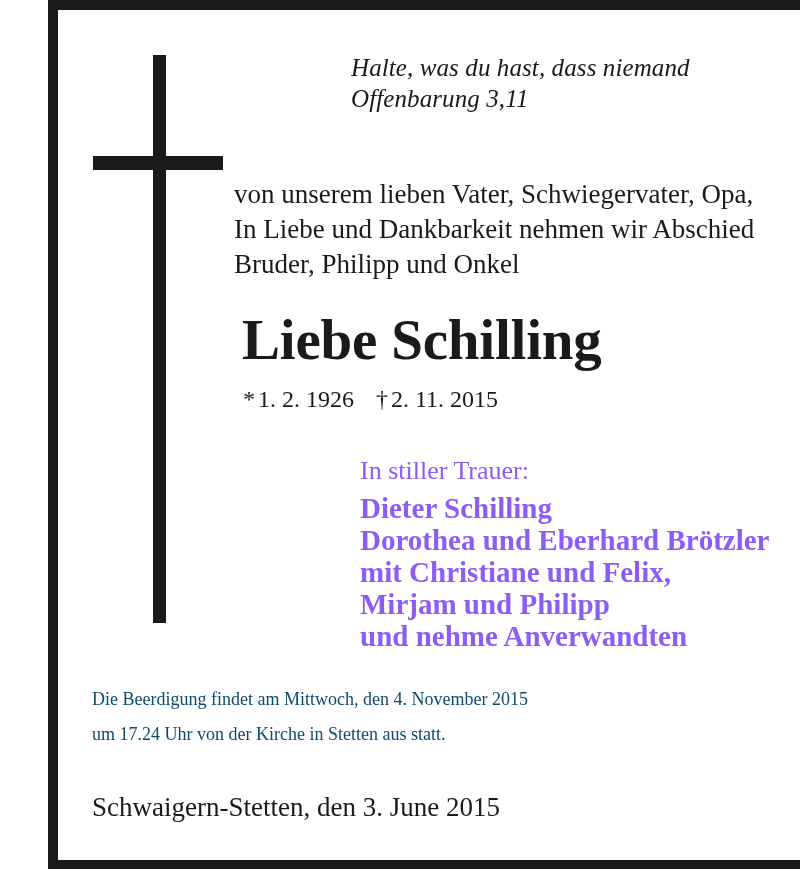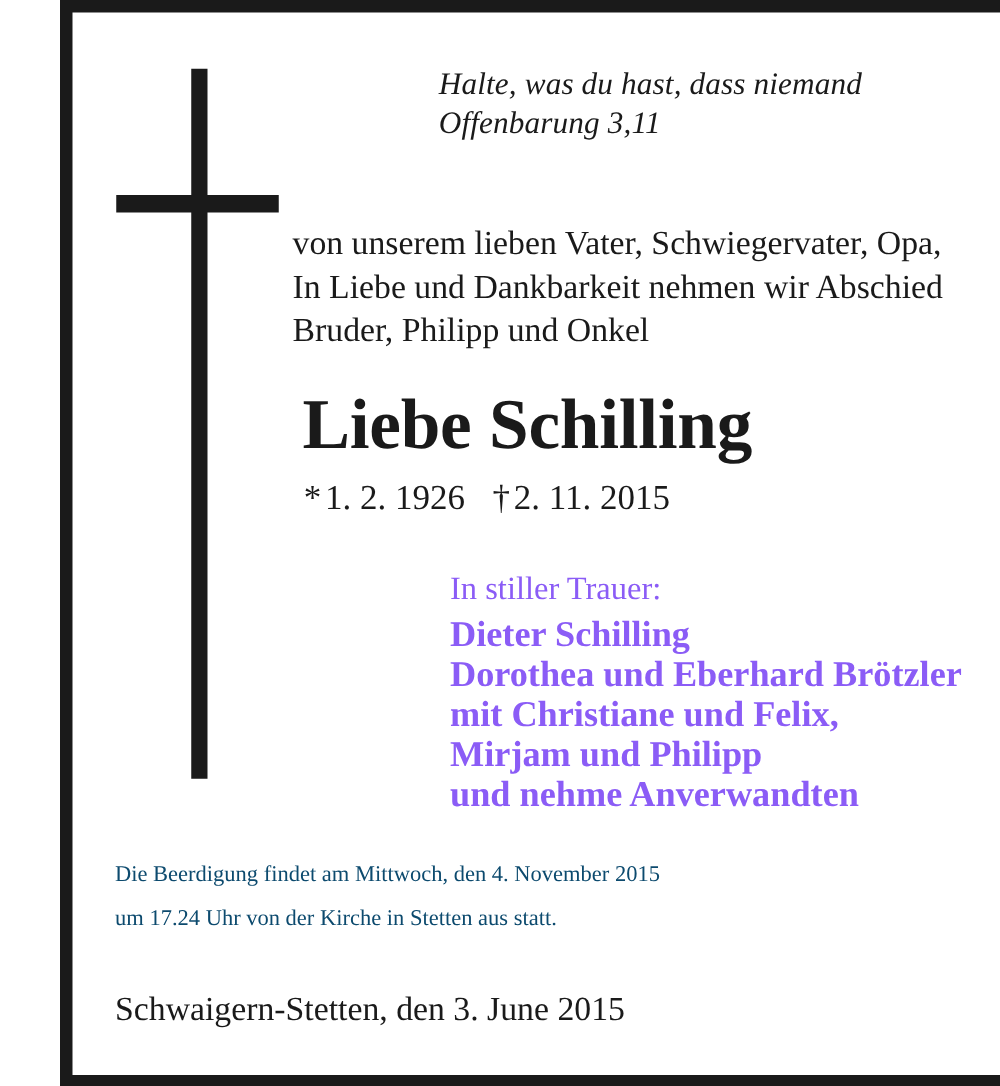--- a/index.html
+++ b/index.html
@@ -92,21 +92,21 @@
     color: #1a1a1a;
     letter-spacing: -0.2px;
     white-space: nowrap;
   }
 
   .life-dates {
     position: absolute;
     left: 185px;
     top: 374px;
     font-family: "Liberation Serif", "DejaVu Serif", serif;
-    font-size: 28px;
+    font-size: 24px;
     line-height: 30px;
     color: #1a1a1a;
     white-space: nowrap;
   }
   .life-dates .date-sep {
     display: inline-block;
     width: 22px;
   }
   .life-dates .sym {
     padding-right: 3px;

